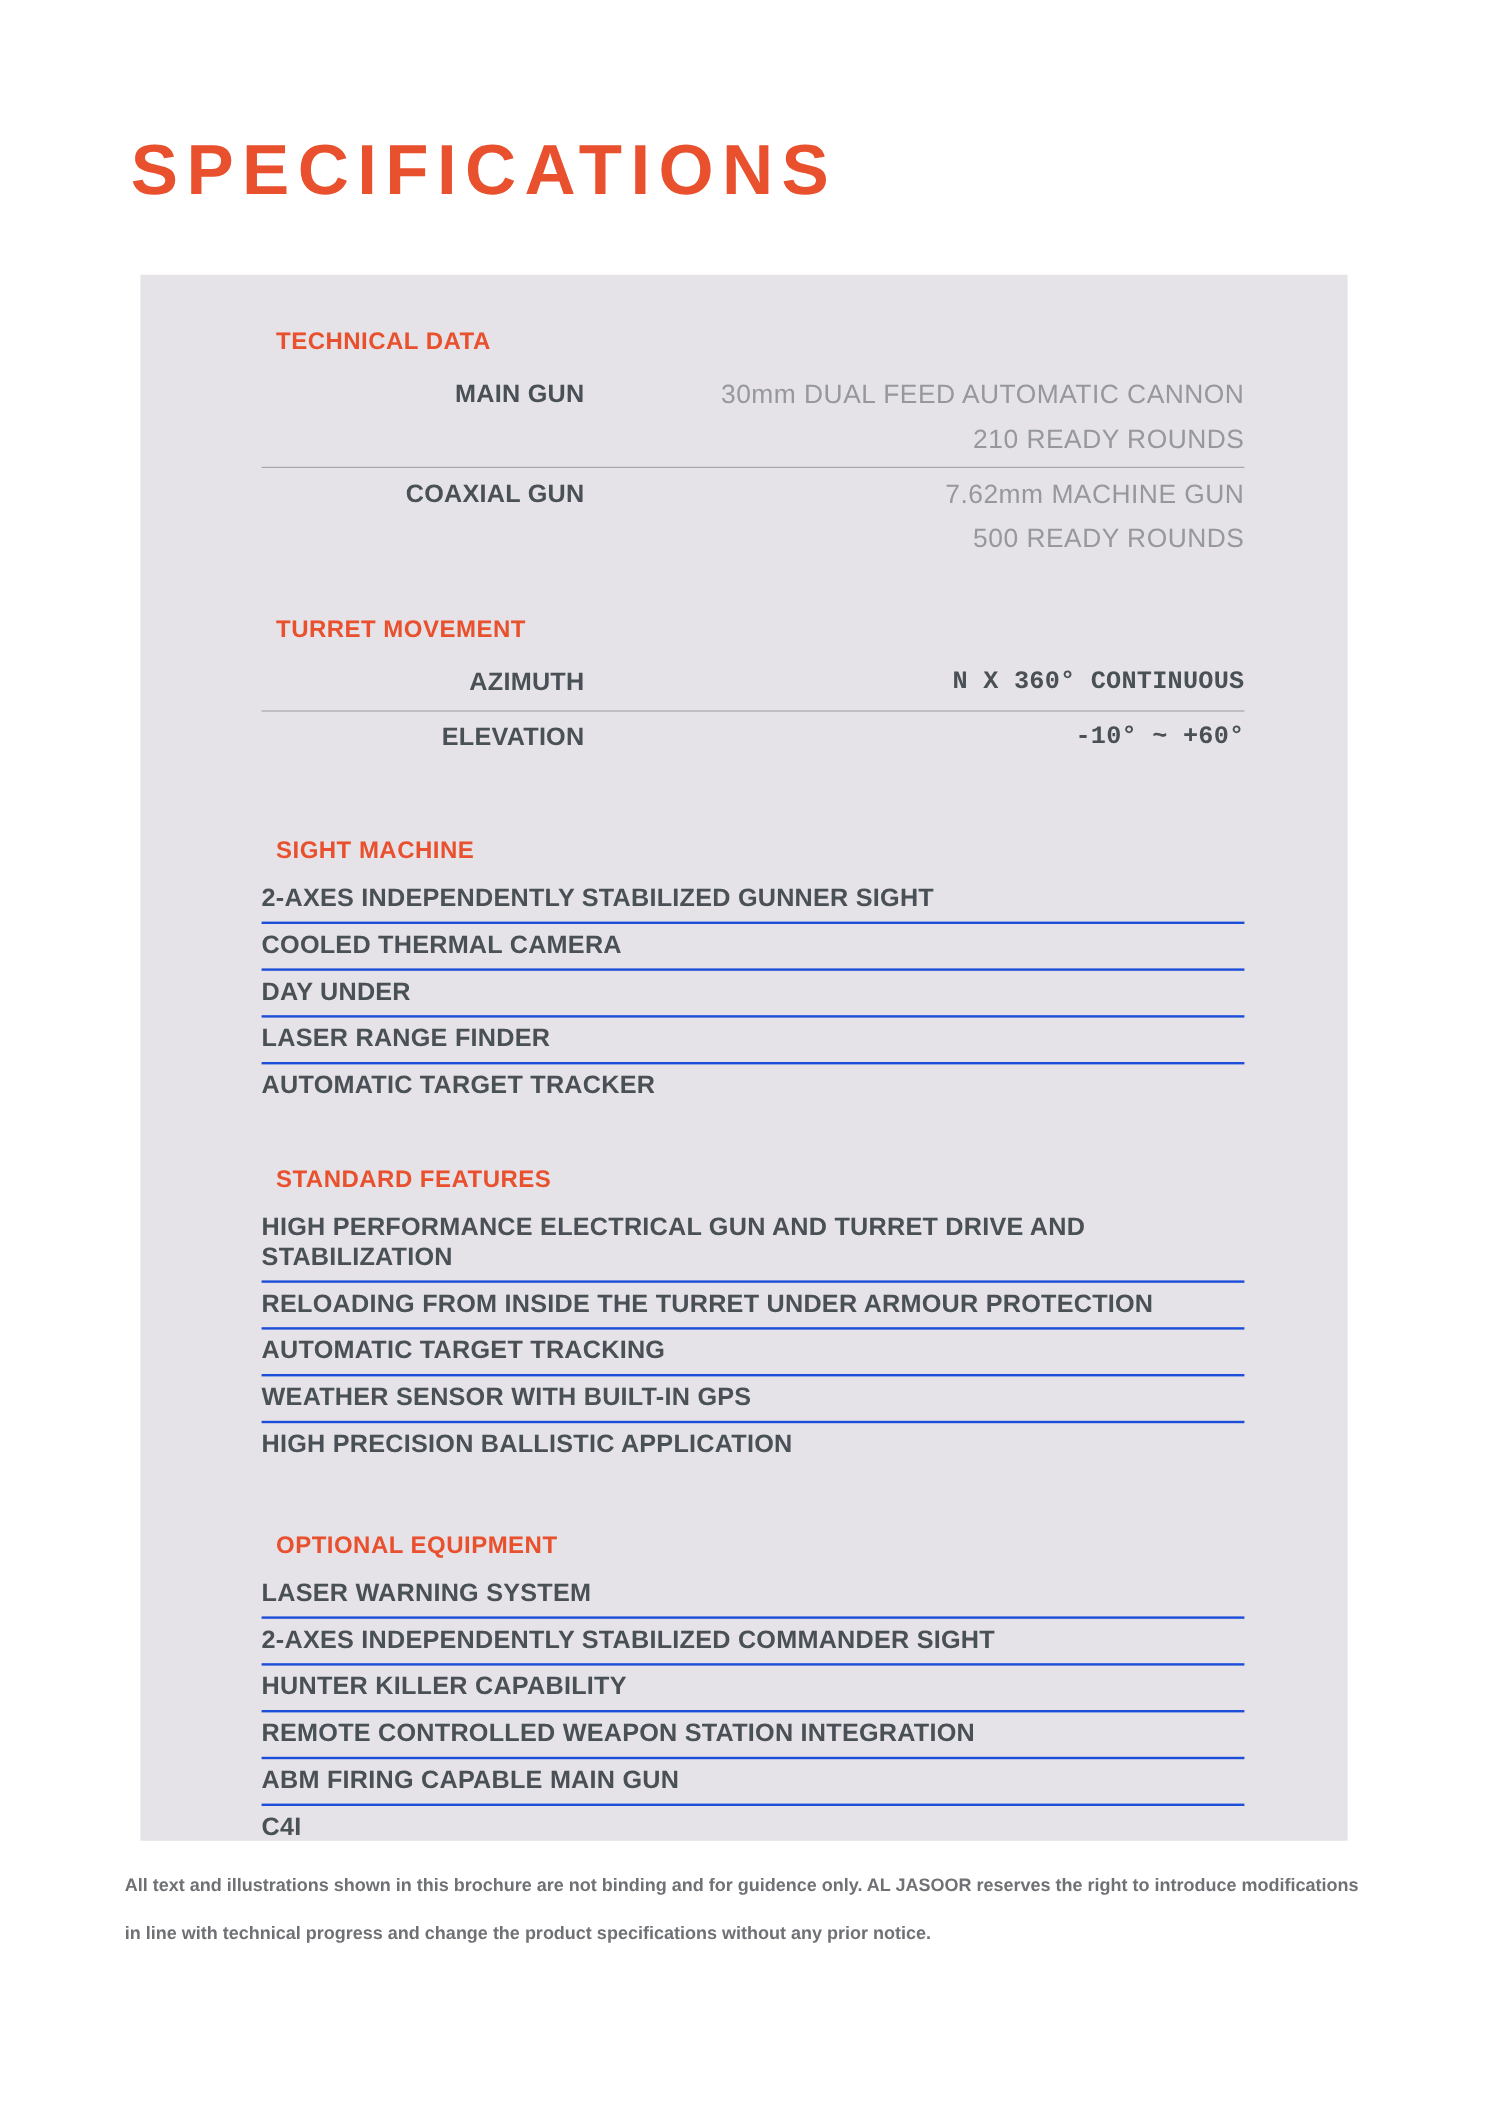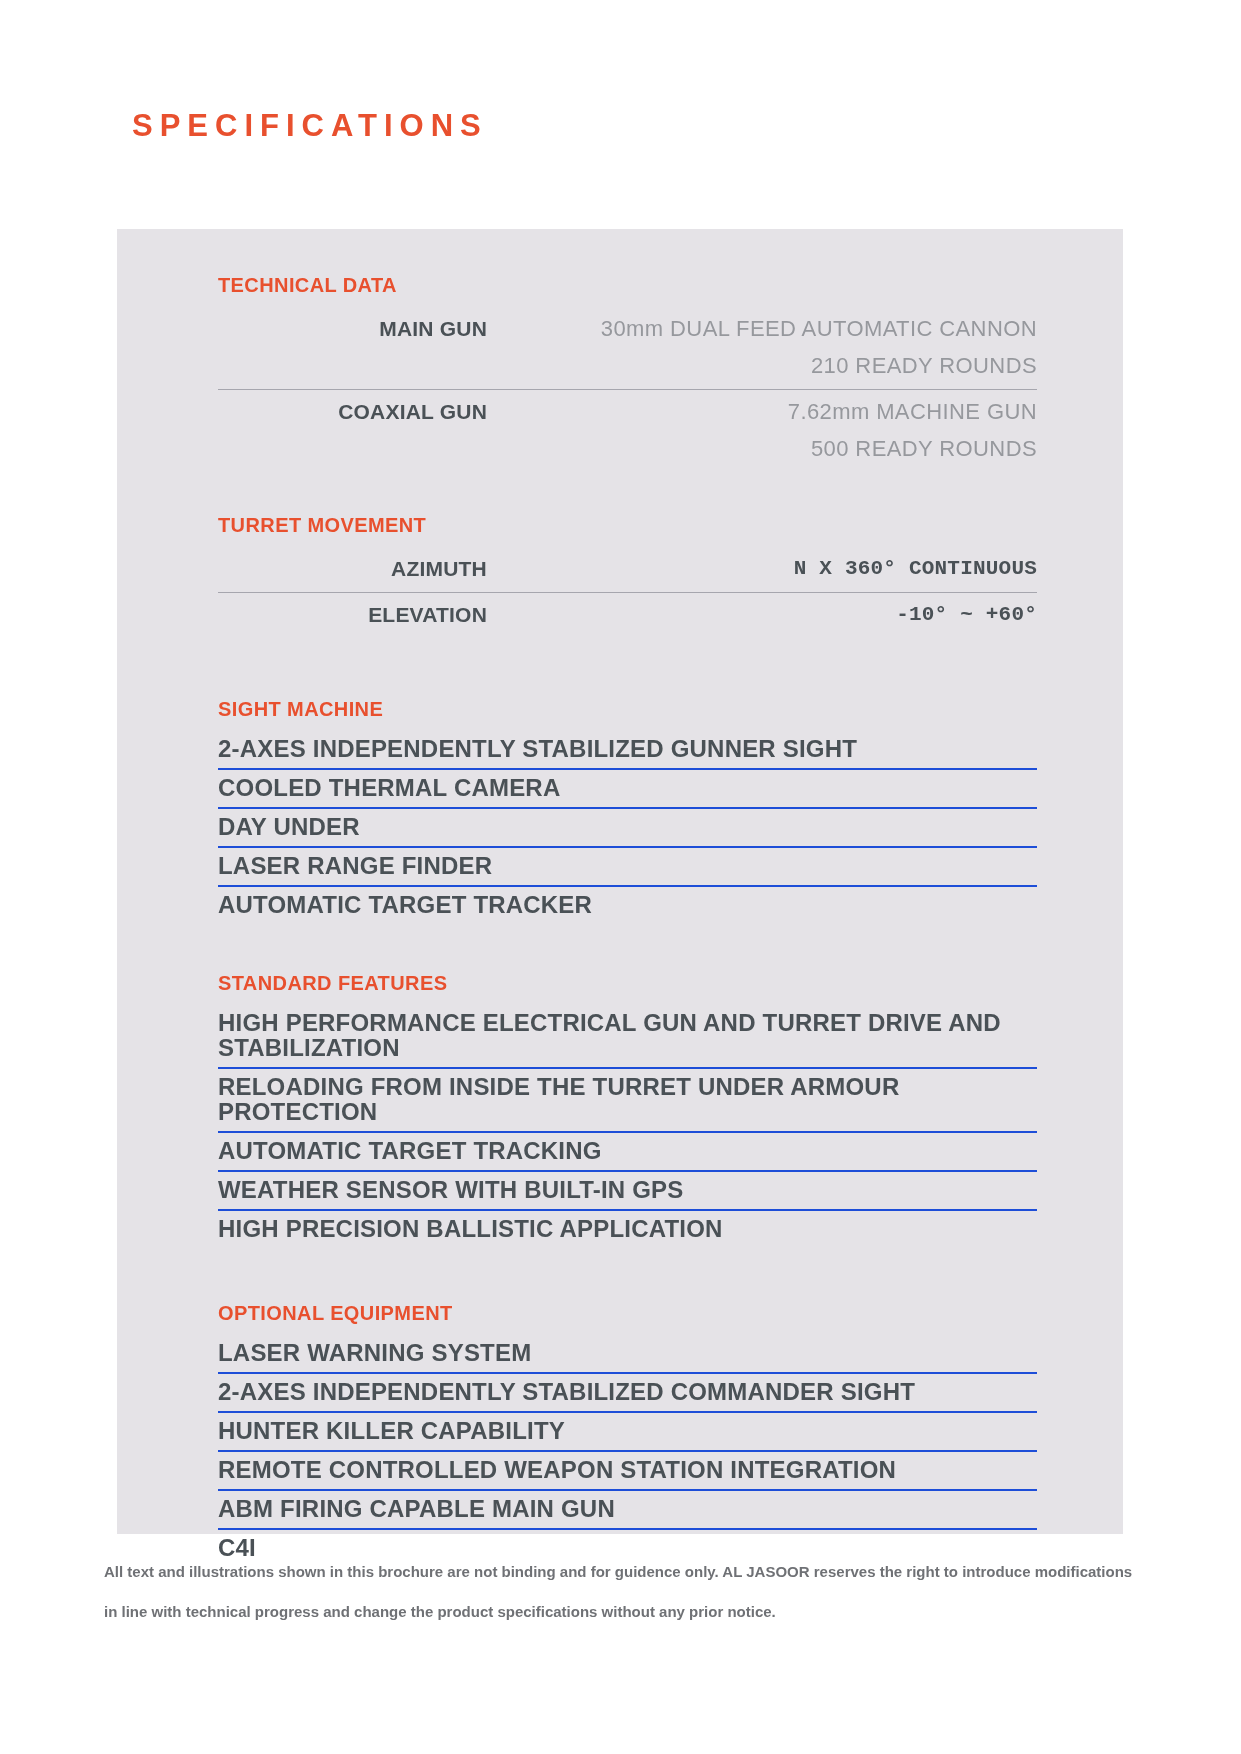--- a/index.html
+++ b/index.html
@@ -7,43 +7,44 @@
   .page {
     position: relative;
     width: 1241px;
     height: 1754px;
     background: #ffffff;
     font-family: "Liberation Sans", sans-serif;
     overflow: hidden;
   }
   .page-title {
     position: absolute;
-    left: 132px;
+    left: 109px;
     top: 108px;
-    font-size: 31px;
+    font-size: 59px;
     font-weight: 700;
     letter-spacing: 7px;
     color: #E8502E;
   }
   .spec-panel {
     position: absolute;
     left: 117px;
     top: 229px;
     width: 1006px;
     height: 1305px;
     background: #E5E3E7;
     padding: 44px 86px 0 101px;
   }
   .section-header {
     font-size: 20px;
     line-height: 24px;
     font-weight: 700;
     letter-spacing: 0.4px;
     color: #E8502E;
     margin-bottom: 10px;
+    margin-left: 12px;
   }
   
   .kv-row {
     display: flex;
     align-items: flex-start;
     padding: 3px 0 5px 0;
     text-align: right;
   }
   .kv-row + .kv-row { border-top: 1px solid #A6A6AE; gap: 16px; }
   .kv-label {
@@ -64,21 +65,21 @@
   }
   .kv-bold .kv-values .val {
     font-size: 21px;
     font-weight: 700;
     letter-spacing: 0.2px;
     color: #4A5156;
     font-family: Liberation Mono, monospace;
   }
   
   .feat-item {
-    font-size: 24px;
+    font-size: 21px;
     line-height: 25px;
     font-weight: 700;
     letter-spacing: 0.2px;
     color: #4A5156;
     padding: 5px 0 7px 0;
   }
   .feat-item + .feat-item { border-top: 2px solid #1d4ed8; }
   
   .sec-turret   { margin-top: 41px; }
   .sec-sight    { margin-top: 59px; }

